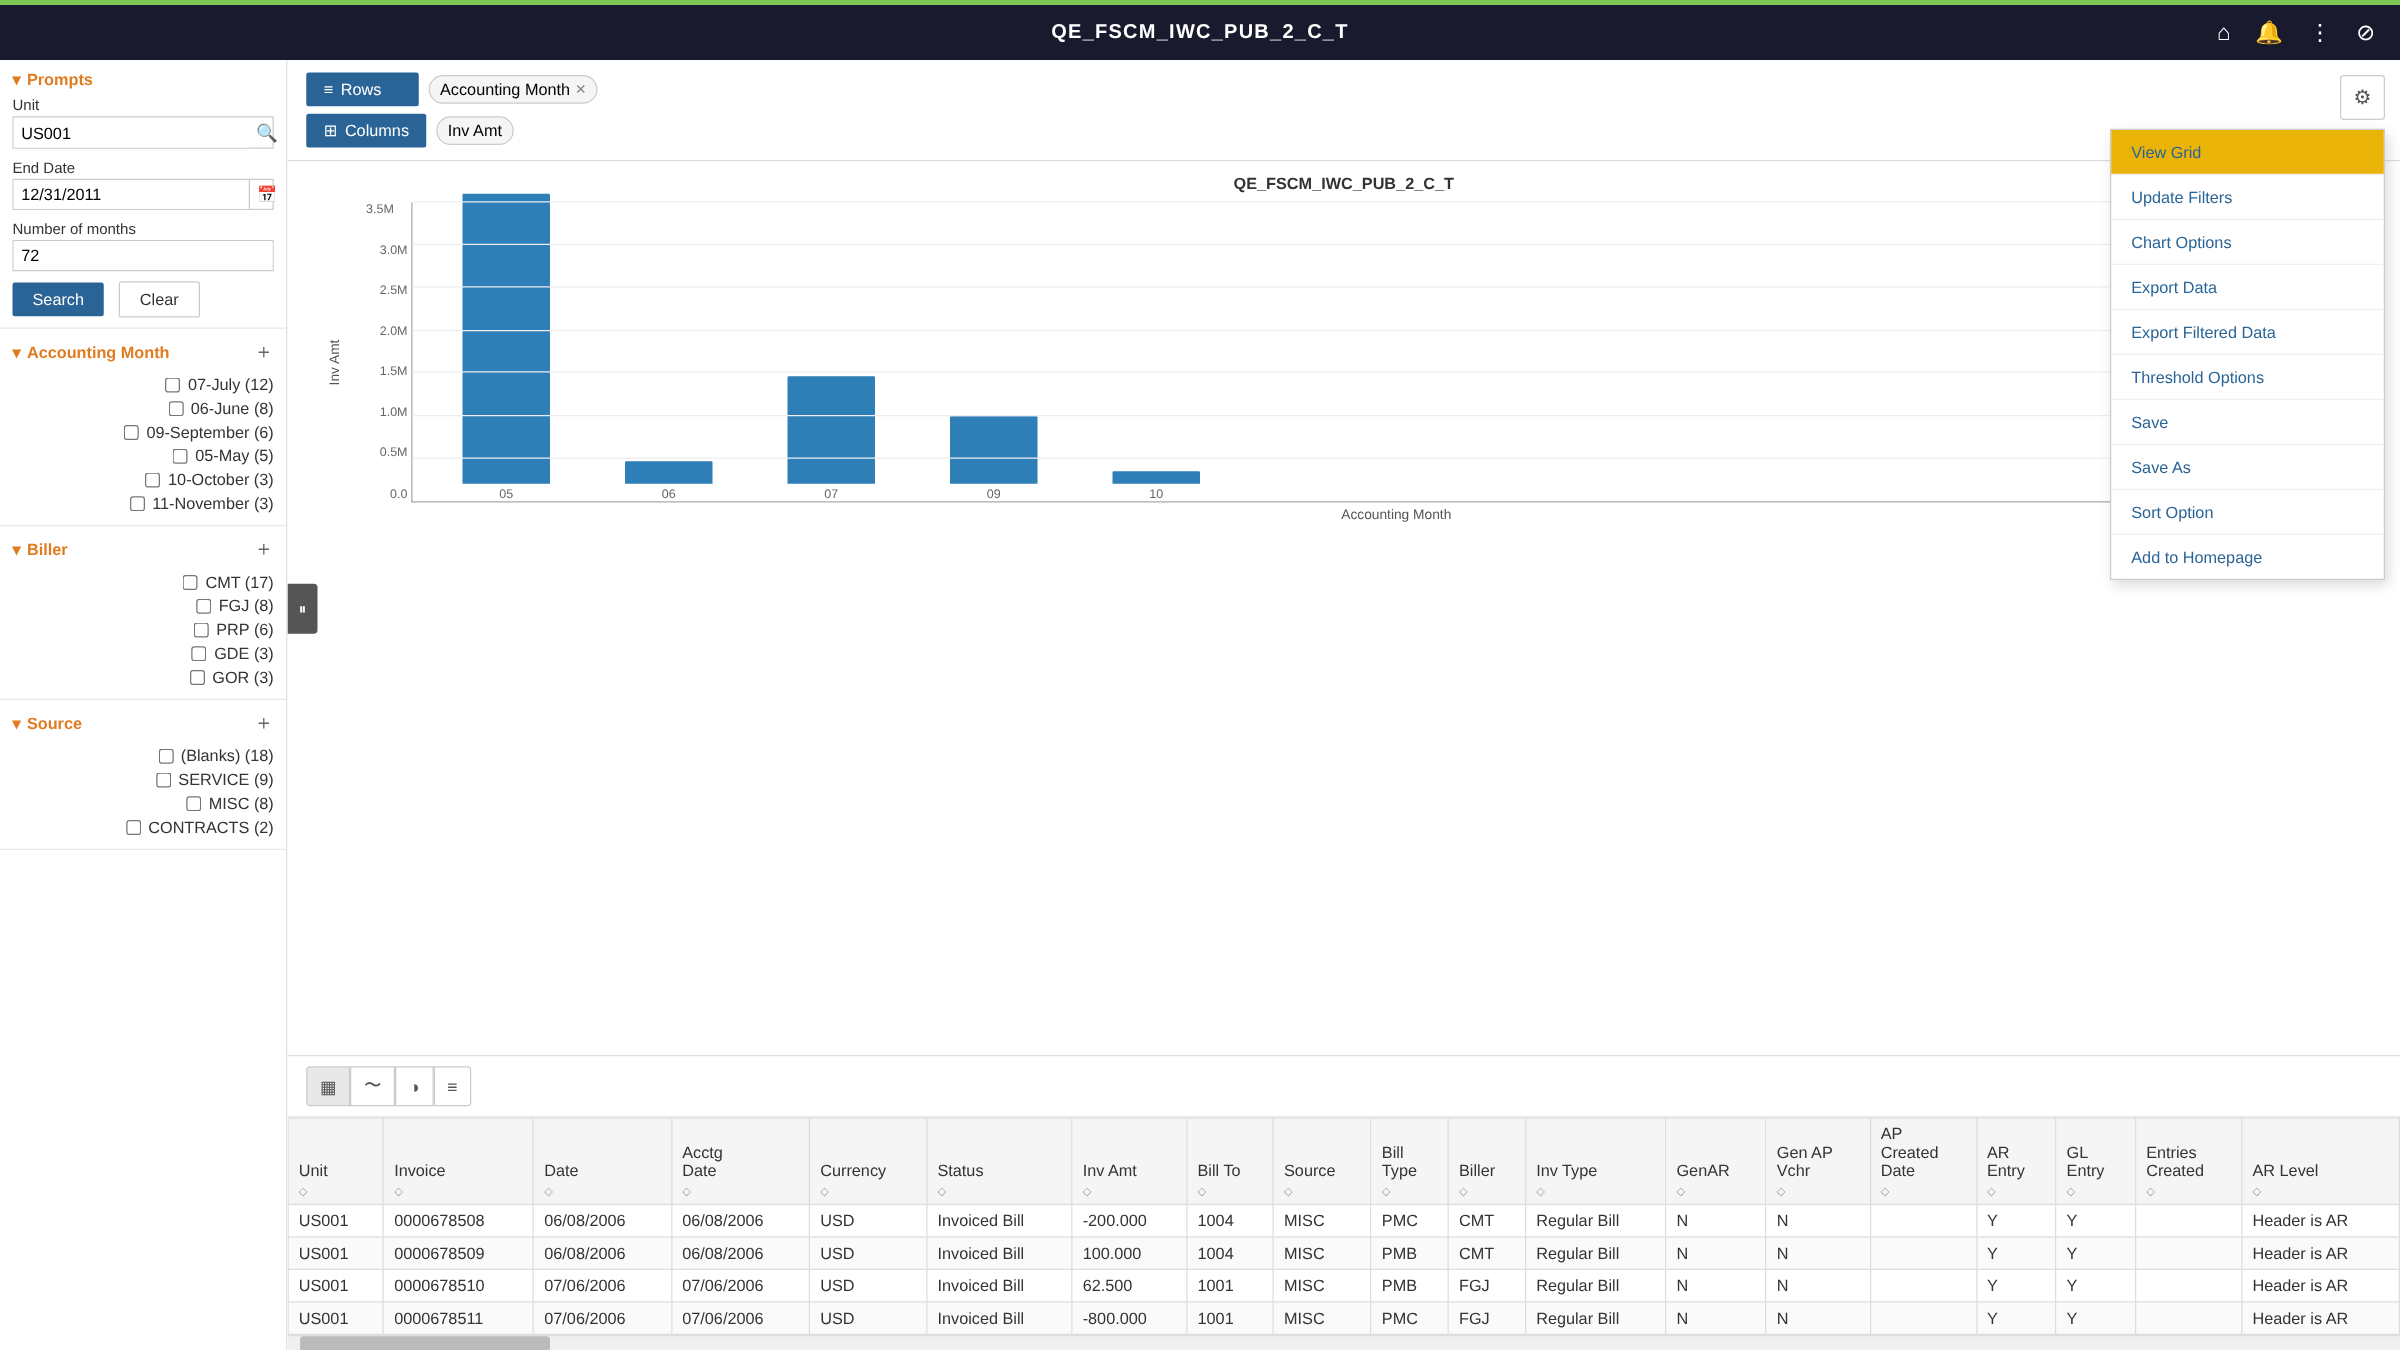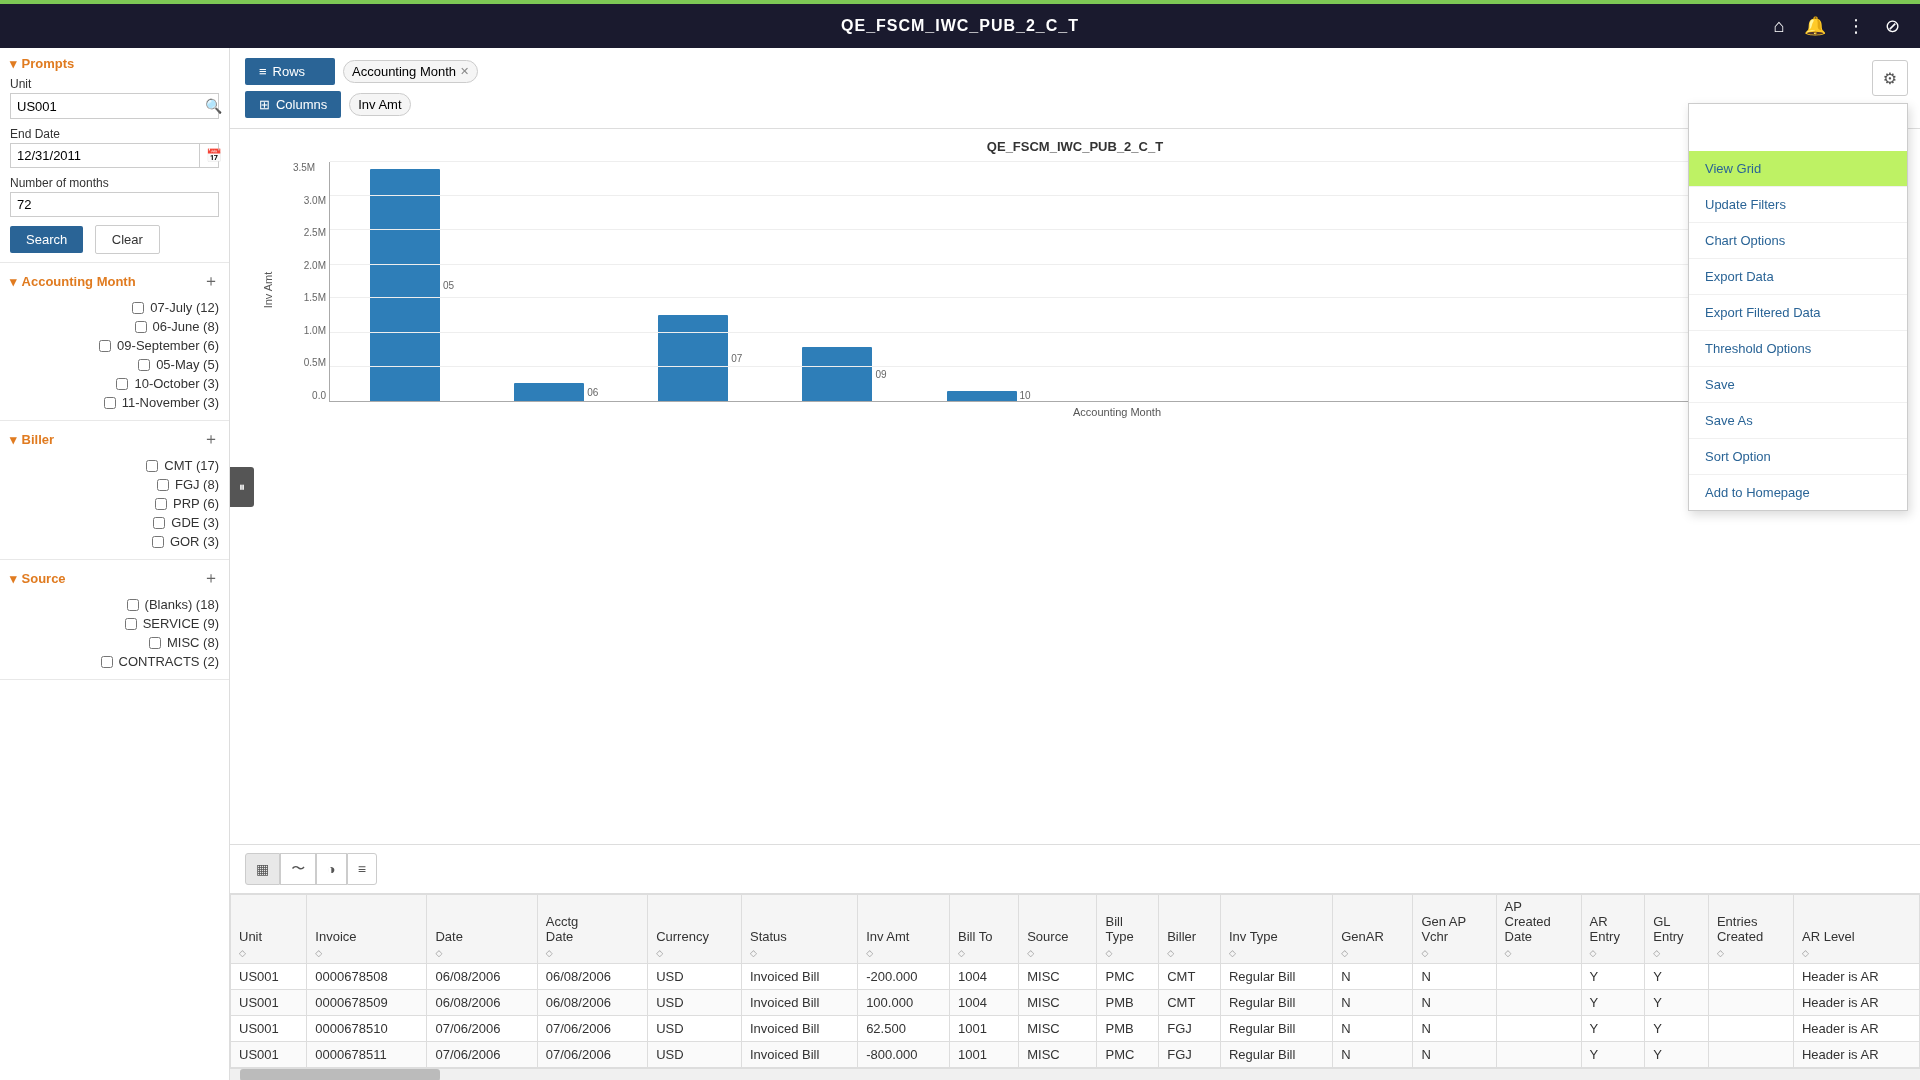--- a/index.html
+++ b/index.html
@@ -201,21 +201,21 @@
     }
     .chart-title {
       text-align: center;
       font-size: 13px;
       font-weight: bold;
       margin-bottom: 8px;
       color: #333;
     }
     .bar-group {
       display: flex;
-      flex-direction: row;
+      flex-direction: column;
       align-items: center;
       gap: 3px;
     }
     .bar {
       background: #2e7eb8;
       width: 70px;
       border-radius: 1px 1px 0 0;
     }
     .bar-label { font-size: 10px; color: #666; }
 
@@ -315,21 +315,21 @@
       z-index: 200;
     }
     .context-menu-item {
       padding: 10px 16px;
       color: #2a6496;
       cursor: pointer;
       border-bottom: 1px solid #f0f0f0;
       font-size: 13px;
     }
     .context-menu-item:last-child { border-bottom: none; }
-    .context-menu-item.active { background: #bef264; margin-top: 47px; }
+    .context-menu-item.active { background: #eab308; }
   </style>
 </head>
 <body>
 
 <div class="top-green-bar"></div>
 
 <div class="top-bar">
   <div style="width:150px;"></div>
   <div class="top-bar-title">QE_FSCM_IWC_PUB_2_C_T</div>
   <div class="top-bar-icons">

